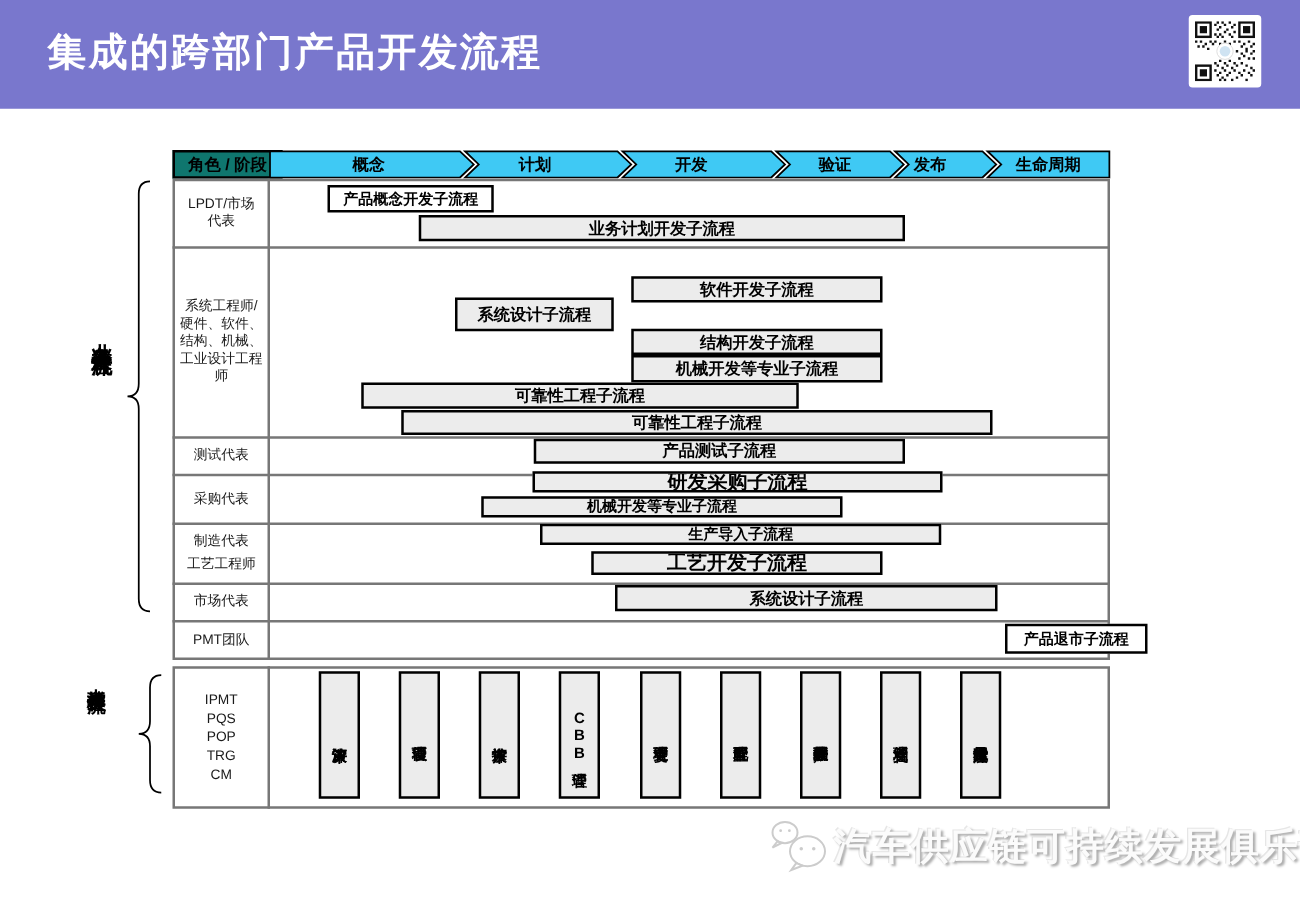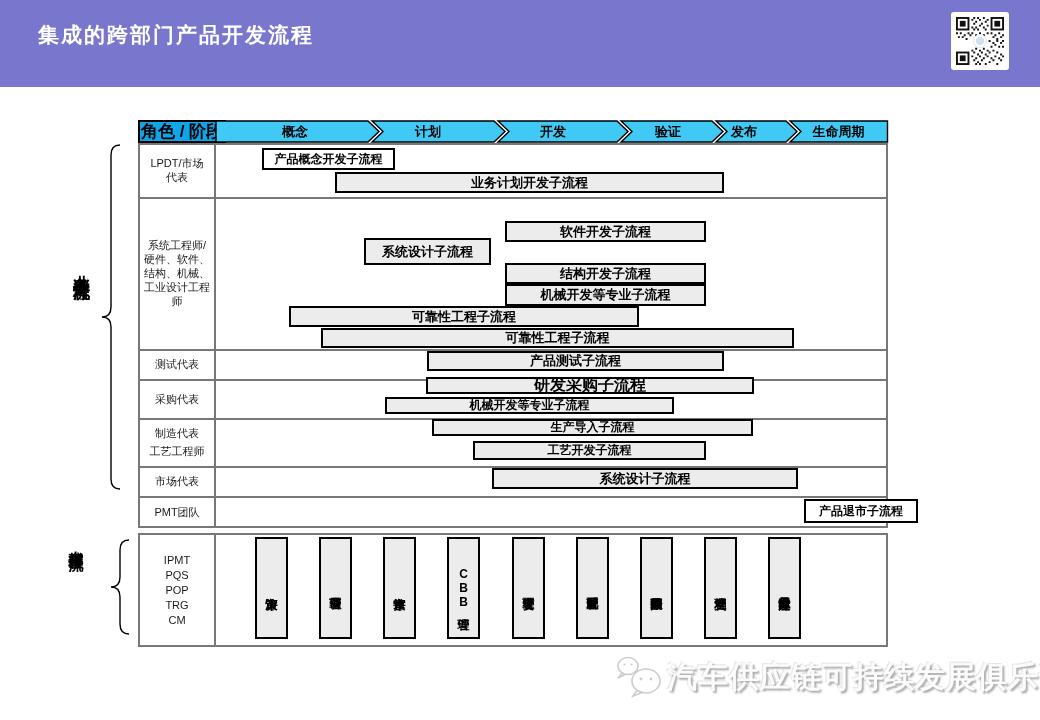--- a/index.html
+++ b/index.html
@@ -1,29 +1,29 @@
 <!DOCTYPE html>
 <html><head>
 <meta charset="utf-8">
 <style>
   html,body{margin:0;padding:0;}
   body{font-family:"Liberation Sans","DejaVu Sans",sans-serif;background:#fff;}
   #slide{position:relative;width:1040px;height:720px;background:#fff;overflow:hidden;}
 
   
   .hdr{position:absolute;left:0;top:0;width:1040px;height:87px;background:#7977cd;}
-  .hdr-title{position:absolute;left:38px;top:21px;color:#fff;font-size:21px;font-weight:bold;
+  .hdr-title{position:absolute;left:38px;top:21px;color:#fff;font-size:31px;font-weight:bold;
              letter-spacing:2px;font-family:"Liberation Serif","DejaVu Serif",serif;}
   .qr{position:absolute;left:951px;top:12px;width:58px;height:58px;background:#fff;border-radius:3px;}
   .qr svg{position:absolute;left:5px;top:5px;}
 
   
-  .corner{position:absolute;left:138px;top:120px;width:88px;height:23px;background:#0ea5e9;
+  .corner{position:absolute;left:138px;top:120px;width:88px;height:23px;background:#0f766e;
           border:2px solid #000;box-sizing:border-box;display:flex;align-items:center;justify-content:center;
-          font-size:17px;font-weight:bold;}
+          font-size:13px;font-weight:bold;}
   .band{position:absolute;left:215px;top:120px;width:674px;height:23px;padding-left:44px;}
   .band svg{position:absolute;left:0;top:0;}
   .phase-label{position:absolute;top:0;height:23px;line-height:23px;text-align:center;
                font-size:13px;font-weight:bold;color:#000;}
   .pl0{left:25px;width:110px;} .pl1{left:163px;width:100px;} .pl2{left:288px;width:100px;}
   .pl3{left:408px;width:90px;}  .pl4{left:489px;width:80px;}  .pl5{left:575px;width:97px;}
 
   .body-frame{position:absolute;left:138px;top:143px;width:750px;height:385px;
               border:2px solid #777;box-sizing:border-box;background:#fff;}
   .support-frame{position:absolute;left:138px;top:533px;width:750px;height:114px;
@@ -47,21 +47,21 @@
   .b4{left:472px;top:221px;width:201px;height:21px;}
   .b5{left:472px;top:242px;width:201px;height:21px;}
   .b6{left:472px;top:263px;width:201px;height:21px;}
   .b7{left:472px;top:284px;width:201px;height:22px;}
   .b8{left:256px;top:306px;width:350px;height:21px;}
   .b9{left:288px;top:328px;width:473px;height:20px;}
   .b10{left:394px;top:351px;width:297px;height:20px;}
   .b11{left:393px;top:377px;width:328px;height:17px;font-size:16px;}
   .b12{left:352px;top:397px;width:289px;height:17px;font-size:12px;}
   .b13{left:399px;top:419px;width:321px;height:17px;font-size:12px;}
-  .b14{left:440px;top:441px;width:233px;height:19px;font-size:12px;}
+  .b14{left:440px;top:441px;width:233px;height:19px;font-size:16px;}
   .b15{left:459px;top:468px;width:306px;height:21px;}
   .b16{left:771px;top:499px;width:114px;height:24px;font-size:12px;}
 
   .vbox{position:absolute;top:537px;width:33px;height:102px;background:#ececec;border:2px solid #000;
         box-sizing:border-box;display:flex;align-items:center;justify-content:center;
         writing-mode:vertical-rl;text-orientation:upright;font-weight:bold;font-size:12px;line-height:1;}
   .s0{left:255px;} .s1{left:319px;} .s2{left:383px;} .s3{left:447px;} .s4{left:512px;}
   .s5{left:576px;} .s6{left:640px;} .s7{left:704px;} .s8{left:768px;}
 
   .vtext{position:absolute;writing-mode:vertical-rl;text-orientation:upright;font-weight:bold;color:#000;}

